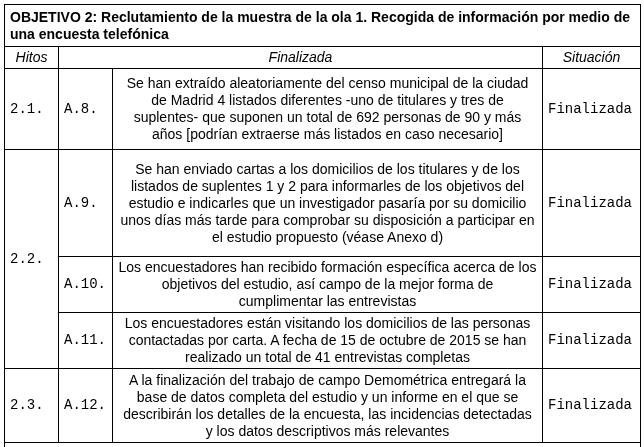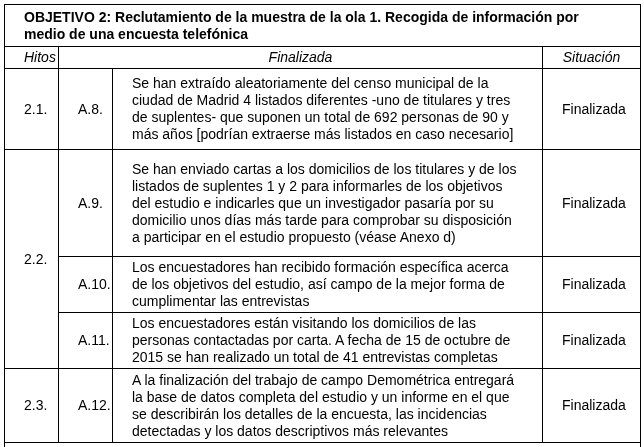--- a/index.html
+++ b/index.html
@@ -21,43 +21,43 @@
     top: 4px;
     width: 636px;
     border-collapse: collapse;
     table-layout: fixed;
   }
   .status-table td, .status-table th {
     border: 1.5px solid #000000;
     vertical-align: middle;
     font-size: 14px;
     line-height: 17px;
-    padding: 2px 19px;
+    padding: 2px 5px;
     overflow: hidden;
     margin-top: 35px;
   }
   .title-cell {
     font-weight: bold;
     font-size: 15px;
     line-height: 19px;
     text-align: left;
     padding: 2px 6px;
   }
   .col-header {
     font-weight: normal;
     font-style: italic;
     text-align: center;
     font-size: 14px;
     padding: 1px 2px;
   }
   .hito-cell, .code-cell, .status-cell {
-    text-align: center;
+    font-family: Liberation Mono, monospace;
   }
   .activity-cell {
-    text-align: left;
+    text-align: center;
     padding: 3px 6px 3px 5px;
   }
   tr.row-title    { height: 42px; }
   tr.row-header   { height: 22px; }
   tr.row-a8       { height: 81px; }
   tr.row-a9       { height: 107px; }
   tr.row-a10      { height: 53px; }
   tr.row-a11      { height: 53px; }
   tr.row-a12      { height: 74px; }
   tr.row-partial  { height: 26px; }

